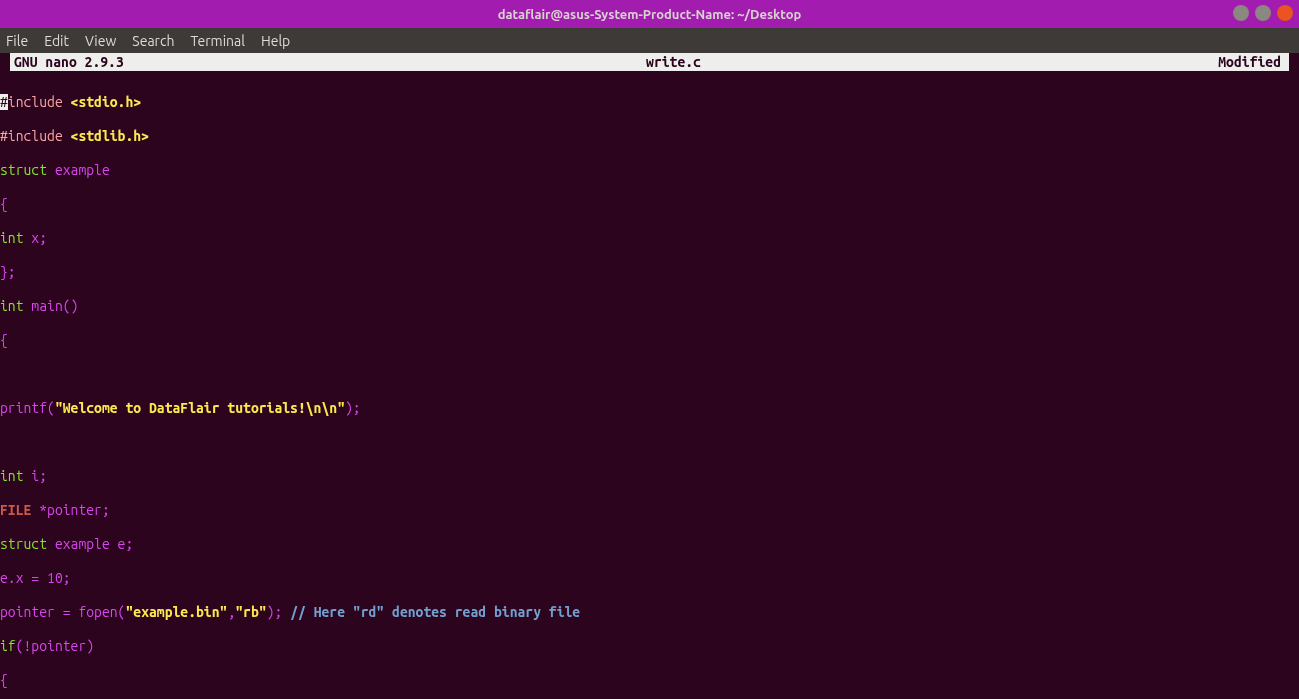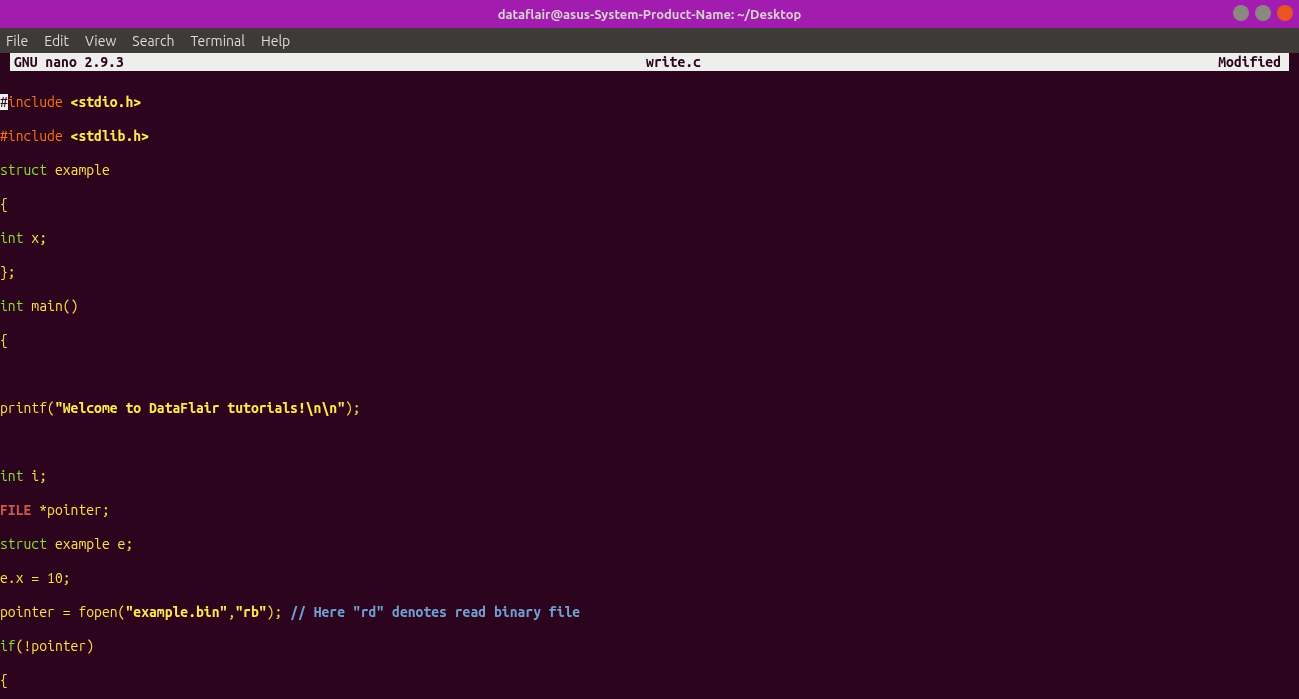--- a/index.html
+++ b/index.html
@@ -73,26 +73,26 @@
     position: absolute; left:0; right:0; text-align:center;padding-left:48px;
   }
   .status-right { position: absolute; right: 8px; margin-left: 39px; }
   .editor {
     padding: 6px 0 0 0;
     line-height: 17px;
     white-space: pre;
   }
   .ln { display:block; min-height:17px; }
   
-  .c-cyan   { color: #f97316; }
+  .c-cyan   { color: #fca5a5; }
   .c-green  { color: #8ae234; text-align: right; }
   .c-red    { color: #cc5a4a; font-weight: bold; }
   .c-yellow { color: #fce94f; font-weight: bold; }
   .c-blue   { color: #729fcf; font-weight: bold; }
-  .c-secondary { color: #fde047; }
+  .c-secondary { color: #d946ef; }
   .cursor-hl { background:#eeeeec; color:#2c041d; }
 </style>
 </head>
 <body>
 
 <div class="titlebar">
   <div class="titlebar-title">dataflair@asus-System-Product-Name: ~/Desktop</div>
   <div class="window-controls">
     <div class="wbtn min"></div>
     <div class="wbtn max"></div>

